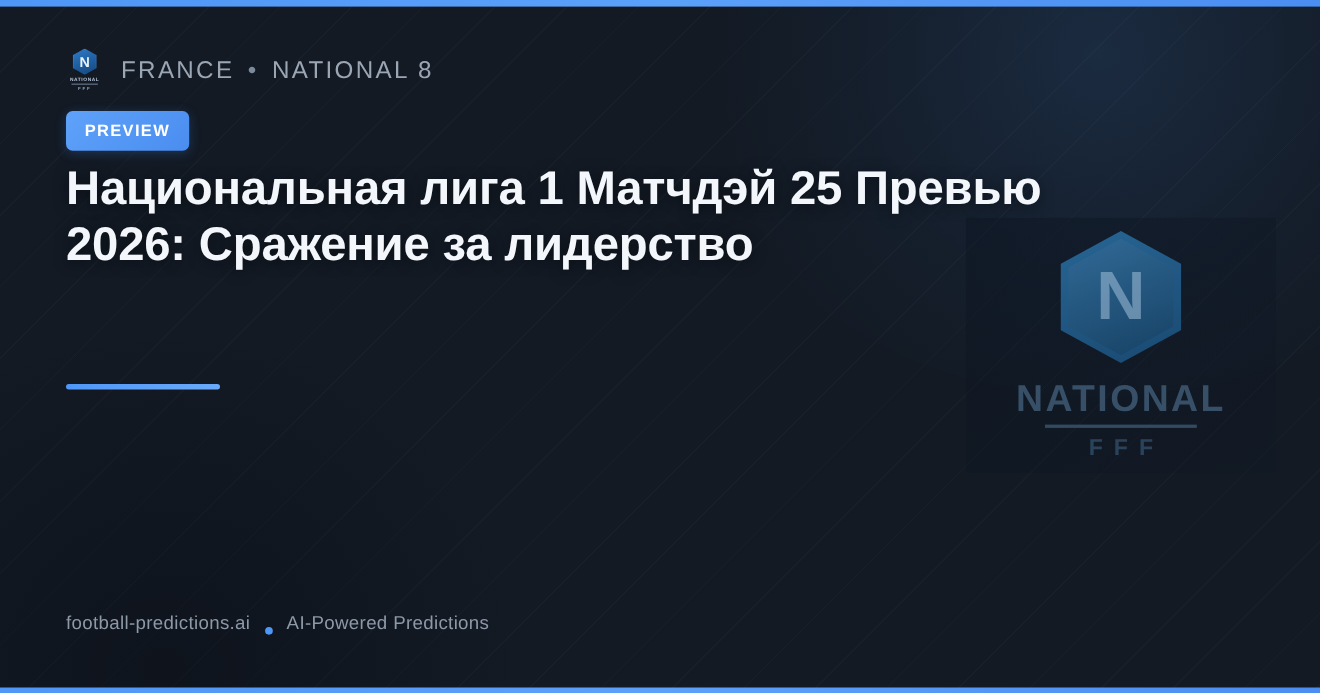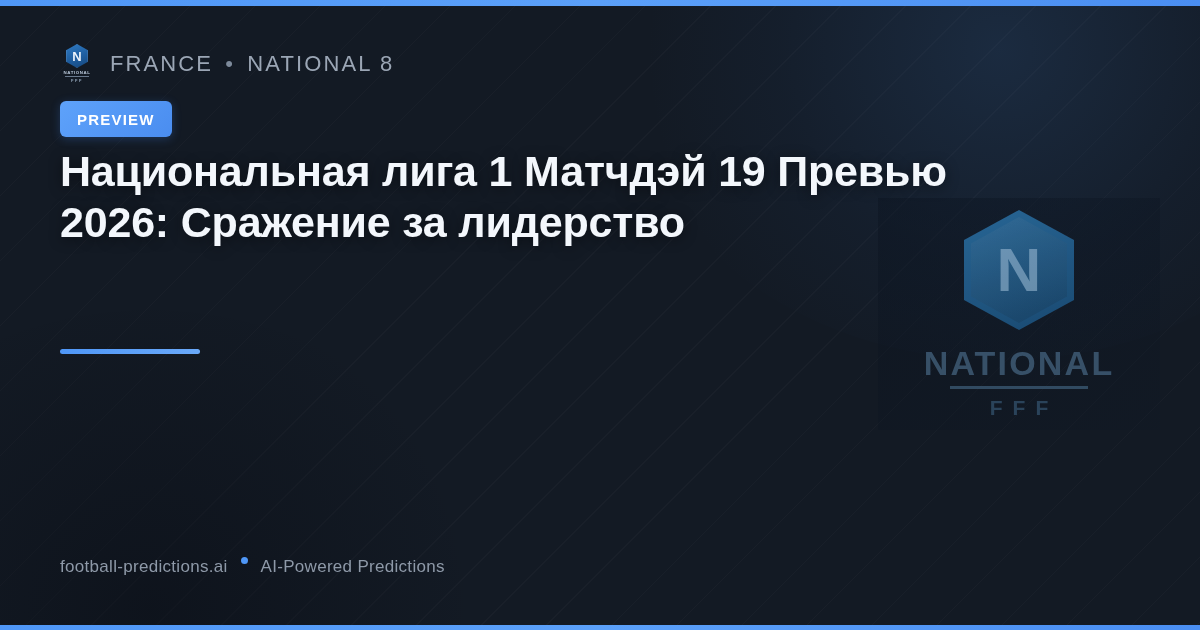--- a/index.html
+++ b/index.html
@@ -143,21 +143,21 @@
     margin-top:6px; width:138px; height:3px; background:#3a5771; opacity:.8;
   }
   .logo-fff {
     margin-top:8px; font-size:21px; font-weight:bold; letter-spacing:10px;
     color:#2f4b64; opacity:.85; line-height:1; padding-left:10px;
   }
 
   
   .footer {
     position:absolute; left:60px; top:557px;
-    display:flex; align-items:flex-start; gap:13px;
+    display:flex; align-items:flex-end; gap:13px;
     font-size:17px; color:#8e99a8; letter-spacing:0.3px;
   }
   .footer .dot {
     width:7px; height:7px; border-radius:50%;
     background:#4f97f7; flex:none;
   }
 </style>
 </head>
 <body>
 
@@ -183,21 +183,21 @@
       <span>FRANCE</span>
       <span class="sep">•</span>
       <span>NATIONAL 8</span>
     </div>
   </div>
 
   <div class="pill">
     <span>PREVIEW</span>
   </div>
 
-  <h1 class="headline">Национальная лига 1 Матчдэй 19 Превью 2026: Сражение за лидерство</h1>
+  <h1 class="headline">Национальная лига 1 Матчдэй 25 Превью 2026: Сражение за лидерство</h1>
 
   <div class="accent"></div>
 
   <div class="logo-panel">
     <div class="logo-hex">
       <b>N</b>
     </div>
     <div class="logo-word">NATIONAL</div>
     <div class="logo-rule"></div>
     <div class="logo-fff">FFF</div>

